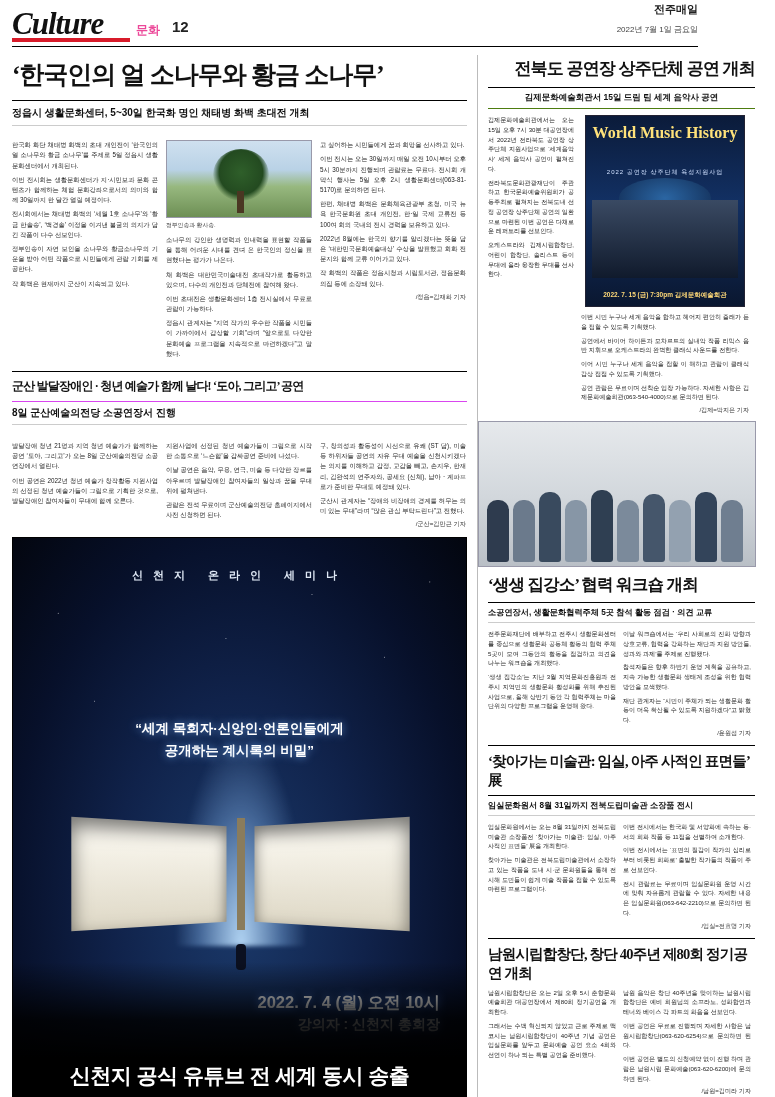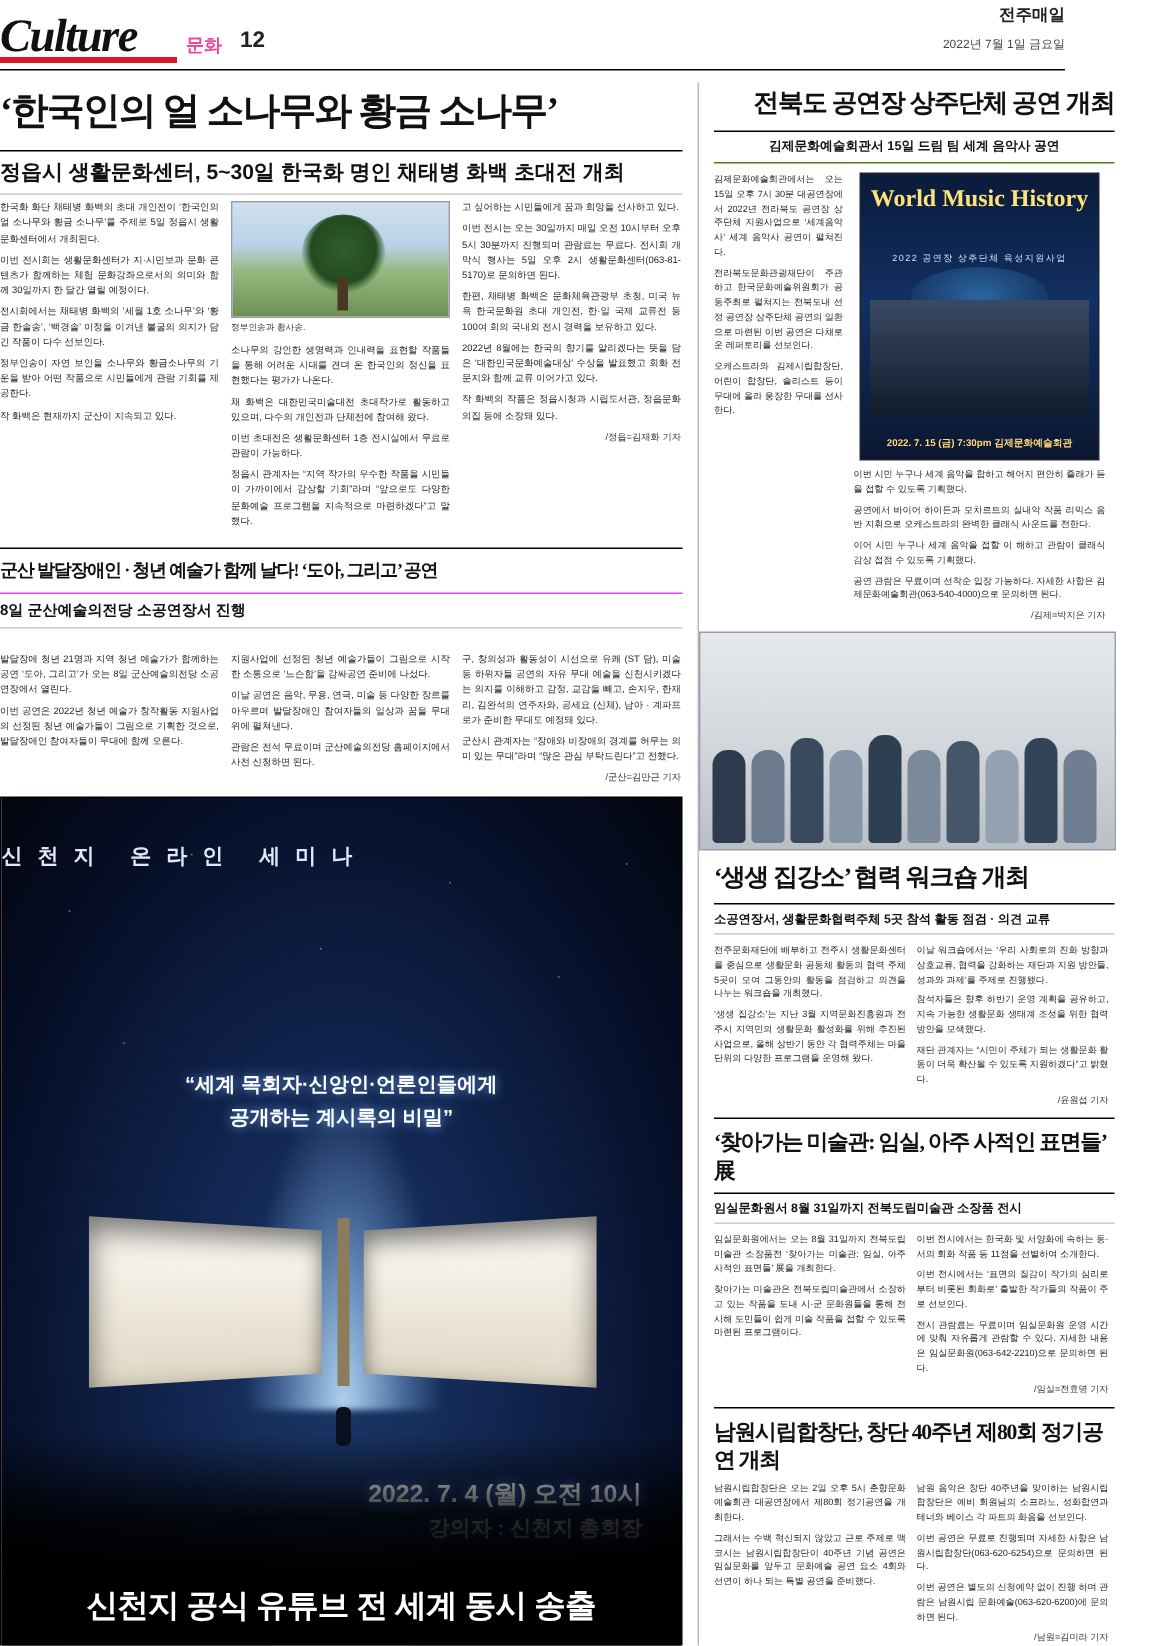--- a/index.html
+++ b/index.html
@@ -5,21 +5,21 @@
   * { box-sizing: border-box; }
   html, body { margin:0; padding:0; }
   body {
     width:775px; height:1097px;
     background:#ffffff;
     font-family:"Liberation Sans", sans-serif;
     color:#111;
     position:relative;
     overflow:hidden;
   }
-  .page { position:relative; width:710px; height:1097px; padding:0 0; }
+  .page { position:relative; width:710px; height:1097px; padding:0 12px; }
 
   
   .masthead { position:relative; height:44px; }
   .logo-culture {
     position:absolute; left:0; top:6px;
     font-family:"Liberation Serif", serif;
     font-style:italic; font-weight:bold;
     font-size:31px; letter-spacing:-1px;
     color:#111;
   }
@@ -41,23 +41,23 @@
   
   .headline-main {
     font-family:"Liberation Serif", serif;
     font-weight:bold;
     font-size:25px;
     letter-spacing:-1px;
     line-height:1.25;
     margin:4px 0 10px 0;
   }
   .subhead {
-    font-size:14px; font-weight:bold; color:#111;
+    font-size:10px; font-weight:bold; color:#111;
     border-top:1px solid #000; border-bottom:1px solid #ccc;
-    padding:5px 0 5px 0; margin-bottom:4px;
+    padding:5px 0 5px 0; margin-bottom:14px;
   }
   .body-3col { display:flex; gap:8px; }
   .bodycol { width:146px; }
   p.bd { font-size:6.3px; line-height:1.62; text-align:justify; margin:0 0 4px 0; color:#222; }
   .byline { font-size:6.2px; text-align:right; color:#333; margin-top:2px; }
 
   .photo-box { width:146px; }
   .photo-pine {
     width:146px; height:78px;
     background:linear-gradient(#cfe0ef 0%, #b9d2e6 38%, #97b87f 60%, #6d8f54 100%);
@@ -94,22 +94,22 @@
       radial-gradient(1px 1px at 10% 12%, #fff, transparent),
       radial-gradient(1px 1px at 28% 6%, #fff, transparent),
       radial-gradient(1px 1px at 47% 16%, #fff, transparent),
       radial-gradient(1px 1px at 66% 9%, #fff, transparent),
       radial-gradient(1px 1px at 82% 19%, #fff, transparent),
       radial-gradient(1px 1px at 92% 7%, #fff, transparent),
       radial-gradient(1px 1px at 18% 26%, #fff, transparent),
       radial-gradient(1px 1px at 56% 30%, #fff, transparent);
   }
   .ad-kicker {
-    position:absolute; top:30px; left:0; right:0; text-align:left;
-    color:#dfe8f5; font-size:14px; letter-spacing:10px; font-weight:bold;
+    position:absolute; top:30px; left:0; right:0; text-align:center;
+    color:#dfe8f5; font-size:11px; letter-spacing:10px; font-weight:bold;
   }
   .ad-title {
     position:absolute; top:58px; left:0; right:0; text-align:center;
     font-family:"Liberation Serif", serif; font-weight:bold;
     font-size:34px; line-height:1.32; letter-spacing:-1px;
     color:#ffd34d;
     text-shadow:0 0 14px rgba(255,190,40,.55), 0 2px 0 #7a4a00;
   }
   .ad-quote {
     position:absolute; top:180px; left:0; right:0; text-align:center;

